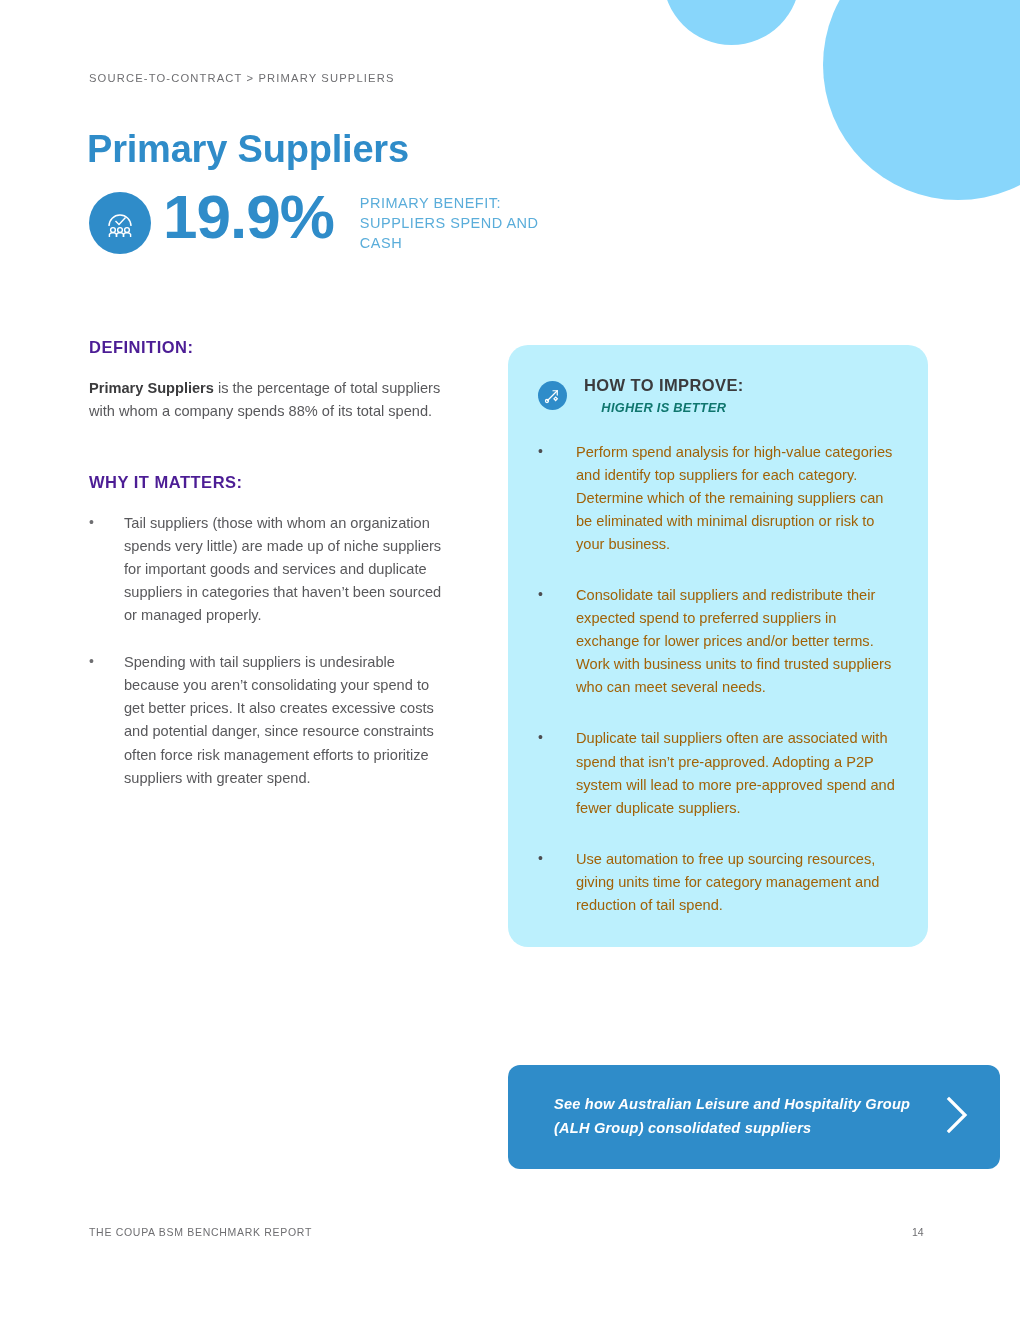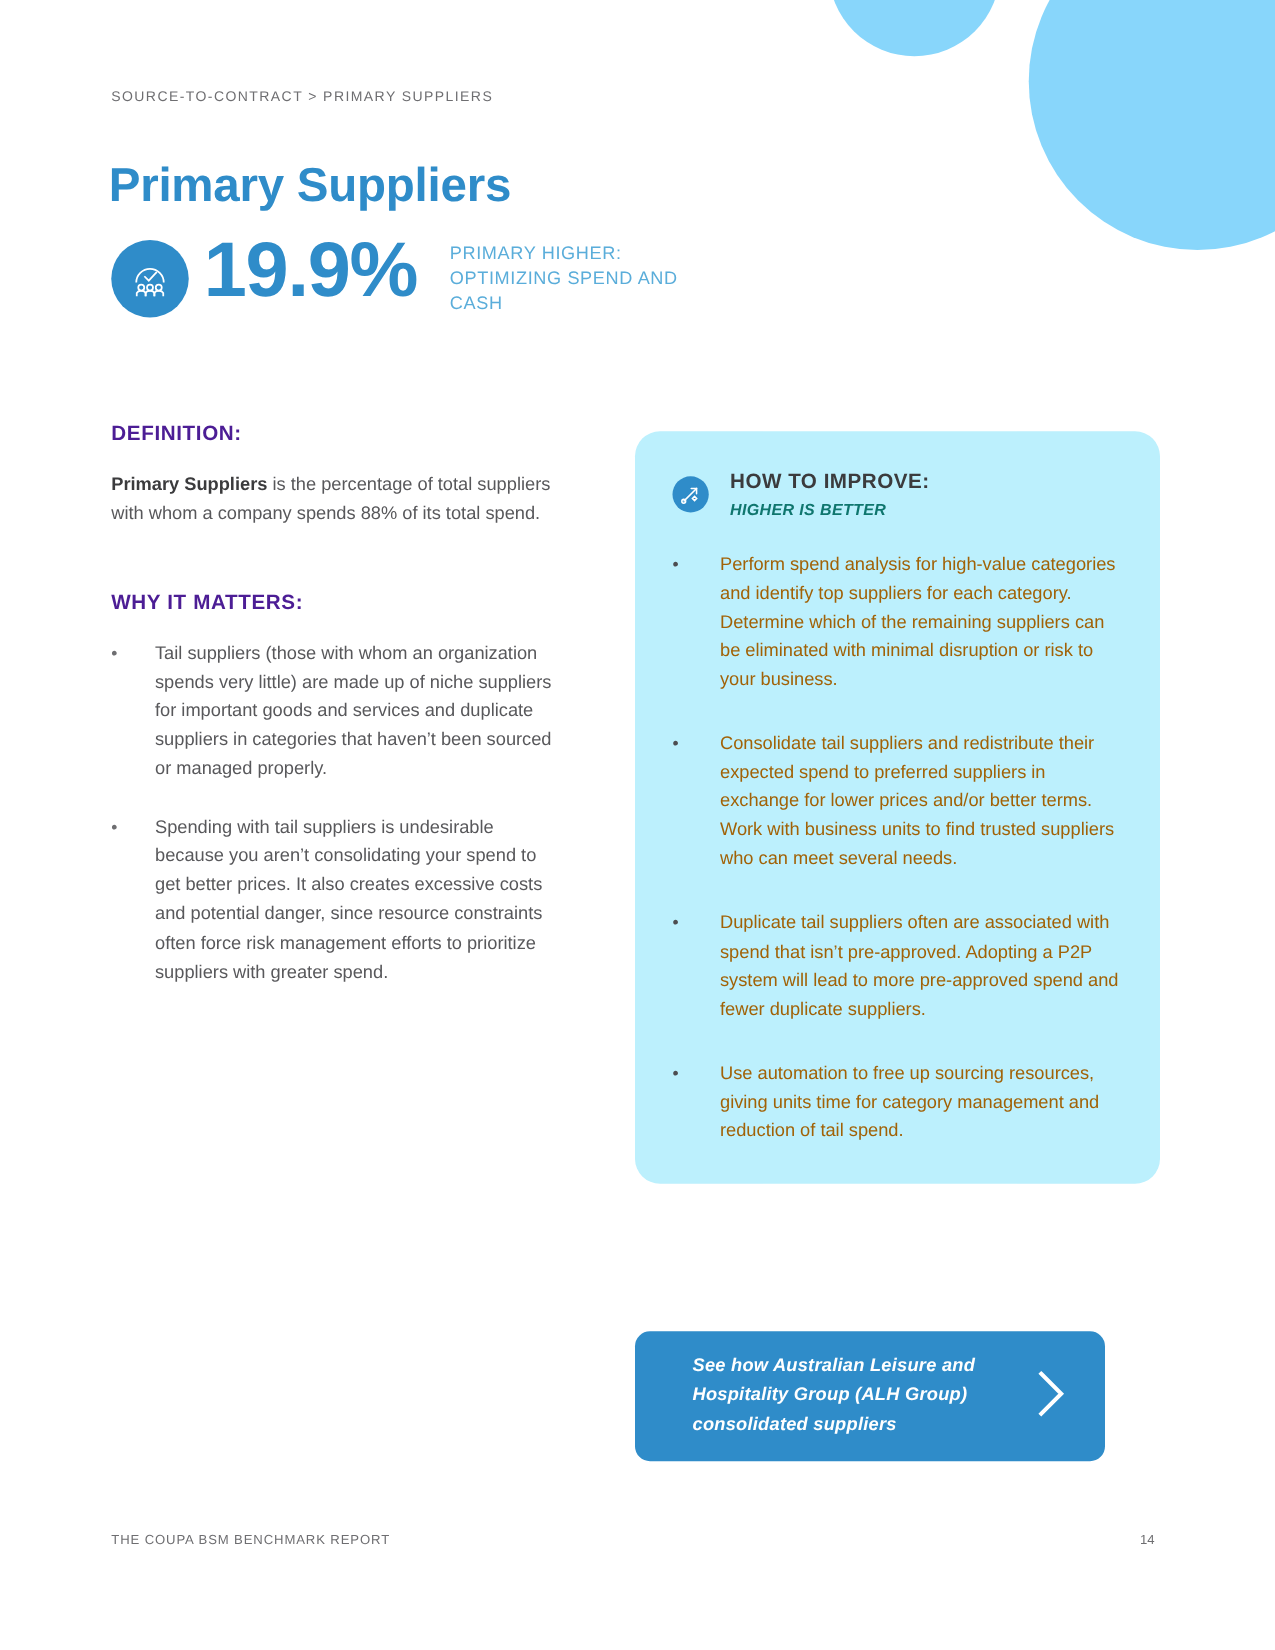--- a/index.html
+++ b/index.html
@@ -159,21 +159,21 @@
     width: 29px;
     height: 29px;
     border-radius: 50%;
     background: #2f8cc9;
     display: flex;
     align-items: center;
     justify-content: center;
     flex: 0 0 auto;
     margin-top: 5px;
   }
-  .improve-head-text { margin-left: 17px; }
+  .improve-head-text { margin-left: 17px; text-align: center; }
   .improve-title {
     font-size: 16.5px;
     font-weight: 700;
     color: #3b3b3d;
     letter-spacing: 0.4px;
   }
   .improve-sub {
     font-size: 12.8px;
     font-weight: 700;
     font-style: italic;
@@ -190,21 +190,21 @@
     color: #a16207;
   }
   .improve-panel ul.bullets li:last-child { margin-bottom: 4px; }
   .improve-panel ul.bullets li::before { color: #4d4d50; }
 
   
   .cta {
     position: absolute;
     top: 1065px;
     left: 508px;
-    width: 376px;
+    width: 492px;
     height: 104px;
     background: #2f8cc9;
     border-radius: 12px;
     display: flex;
     align-items: center;
     justify-content: space-between;
     padding: 0 26px 0 46px;
     cursor: pointer;
   }
   .cta-text {
@@ -253,21 +253,21 @@
         <polyline points="14.5,17 18,20.5 24.5,13.5"></polyline>
         <circle cx="12" cy="26" r="2.4"></circle>
         <circle cx="19" cy="26" r="2.4"></circle>
         <circle cx="26" cy="26" r="2.4"></circle>
         <path d="M8.4 33 v-2.6 a3.6 3.6 0 0 1 3.6-1.6 a3.6 3.6 0 0 1 3.6 1.6 v2.6"></path>
         <path d="M15.4 33 v-2.6 a3.6 3.6 0 0 1 3.6-1.6 a3.6 3.6 0 0 1 3.6 1.6 v2.6"></path>
         <path d="M22.4 33 v-2.6 a3.6 3.6 0 0 1 3.6-1.6 a3.6 3.6 0 0 1 3.6 1.6 v2.6"></path>
       </svg>
     </div>
     <div class="stat-value">19.9%</div>
-    <div class="stat-benefit">PRIMARY HIGHER: OPTIMIZING SPEND AND CASH</div>
+    <div class="stat-benefit">PRIMARY BENEFIT: SUPPLIERS SPEND AND CASH</div>
   </div>
 
   <div class="left-col">
 
     <div class="section-heading">DEFINITION:</div>
     <p class="definition-body">
       <strong>Primary Suppliers</strong><span> is the percentage of total suppliers with whom a company spends 88% of its total spend.</span>
     </p>
 
     <div class="section-heading why-heading">WHY IT MATTERS:</div>

